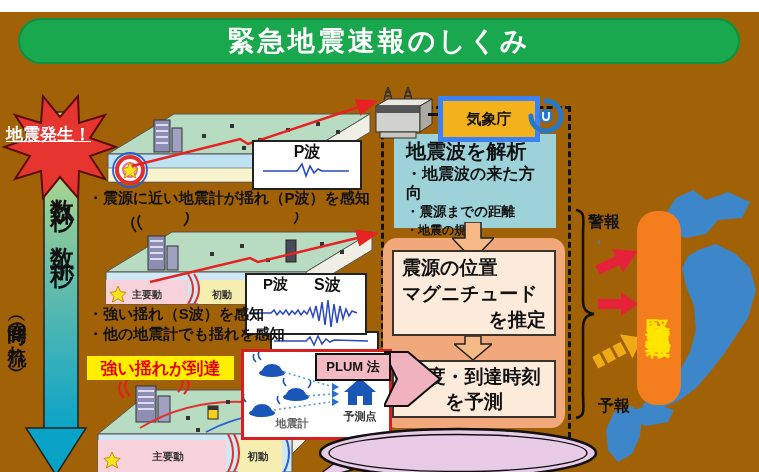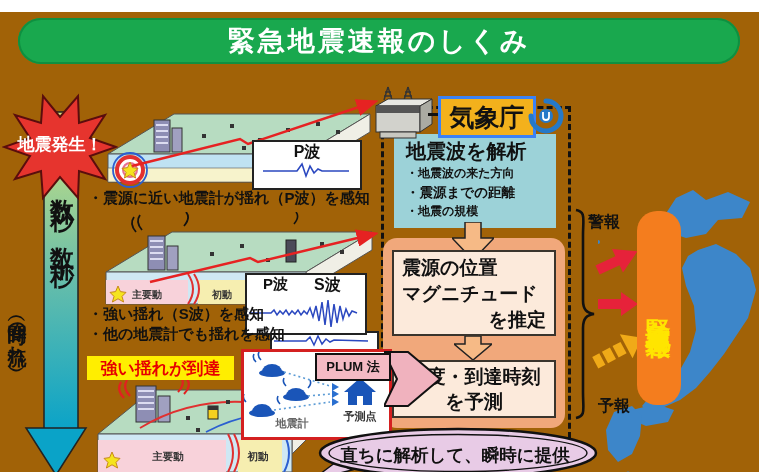--- a/index.html
+++ b/index.html
@@ -48,21 +48,21 @@
     </defs>
     <rect x="26" y="2" width="34" height="318" fill="url(#tg)" stroke="#222" stroke-width="1.5"></rect>
     <polygon points="8,318 68,318 38,365" fill="#0aa3c8" stroke="#222" stroke-width="1.5"></polygon>
   </svg>
   <div class="abs vtext jp" style="left:46px;top:168px;font-size:24px;letter-spacing:8px;z-index:3;">数秒～数十秒</div>
   <div class="abs vtext jp" style="left:4px;top:298px;font-size:19px;z-index:3;">（時間の流れ）</div>
 
   <svg class="abs" style="left:2px;top:78px;z-index:4;" width="116" height="114" viewBox="0 0 116 114">
     <polygon points="114,57 88,48 103,25 77,33 76,6 58,27 41,6 39,33 13,25 28,48 2,57 28,66 13,89 39,81 41,108 58,87 76,108 77,81 103,89 88,66" fill="#e6342e" stroke="#5a0d0d" stroke-width="2"></polygon>
   </svg>
-  <div class="abs" style="left:6px;top:121px;width:108px;text-align:center;font-size:17px;font-weight:bold;color:#fff;z-index:5;">地震発生！</div>
+  <div class="abs" style="left:6px;top:111px;width:108px;text-align:left;font-size:17px;font-weight:bold;color:#fff;z-index:5;text-decoration:underline;">地震発生！</div>
 
   <svg class="abs" style="left:90px;top:78px;z-index:2;" width="288" height="100" viewBox="0 0 288 100">
     <defs>
         <marker id="ra1" markerWidth="9" markerHeight="7" refX="7" refY="3.5" orient="auto">
       <polygon points="0,0 9,3.5 0,7" fill="#e62222"></polygon>
         </marker>
       </defs>
     <polygon points="18,64 84,24 280,24 214,64" fill="#b7dcc1" stroke="#555" stroke-width="1"></polygon>
     <polygon points="214,64 280,24 280,42 214,82" fill="#f0efe6" stroke="#555" stroke-width="1"></polygon>
     <polygon points="18,64 214,64 214,92 18,92" fill="#bfe2f2" stroke="#555" stroke-width="1"></polygon>
@@ -248,31 +248,31 @@
       <path d="M14,3 L10,16 M14,3 L18,16 M11,8 L17,8 M10,12 L18,12"></path>
       <path d="M34,3 L30,16 M34,3 L38,16 M31,8 L37,8 M30,12 L38,12"></path>
     </g>
     <polygon points="2,22 14,15 58,15 46,22" fill="#e8e8e2" stroke="#333"></polygon>
     <rect x="2" y="22" width="44" height="26" fill="#d2d2cc" stroke="#333"></rect>
     <rect x="2" y="22" width="44" height="7" fill="#555"></rect>
     <polygon points="46,22 58,15 58,40 46,48" fill="#aaaaa2" stroke="#333"></polygon>
     <rect x="6" y="48" width="36" height="6" fill="#c8c8c0" stroke="#333"></rect>
   </svg>
   <div class="abs" style="left:428px;top:101px;width:12px;height:3px;background:#111;z-index:4;"></div>
-  <div class="abs" style="left:438px;top:84px;width:92px;height:36px;background:#f3b11c;border:3px solid #3b82f6;z-index:5;
-       display:flex;align-items:center;justify-content:center;font-size:25px;font-weight:bold;color:#111;">気象庁</div>
+  <div class="abs" style="left:438px;top:84px;width:92px;height:36px;background:#f3b11c;border:5px solid #3b82f6;z-index:5;
+       display:flex;align-items:center;justify-content:center;font-size:15px;font-weight:bold;color:#111;">気象庁</div>
   <svg class="abs" style="left:528px;top:86px;z-index:5;" width="36" height="36" viewBox="0 0 36 36">
     <path d="M18,3 A15,15 0 1 1 3,18" fill="none" stroke="#2579c8" stroke-width="5" stroke-linecap="round"></path>
     <circle cx="18" cy="18" r="7" fill="#2579c8"></circle>
     <path d="M15,14 v5 a3,3 0 0 0 6,0 v-5" fill="none" stroke="#fff" stroke-width="1.8"></path>
   </svg>
 
   <div class="abs" style="left:394px;top:122px;width:162px;height:94px;background:#9cd2d8;z-index:2;padding:4px 12px;box-sizing:border-box;">
     <div class="jp" style="font-size:20px;line-height:26px;">地震波を解析</div>
-    <div class="jp" style="font-size:12px;line-height:19px;">・地震波の来た方向</div>
+    <div class="jp" style="font-size:16px;line-height:19px;">・地震波の来た方向</div>
     <div class="jp" style="font-size:13.5px;line-height:19px;">・震源までの距離</div>
     <div class="jp" style="font-size:12px;line-height:19px;">・地震の規模</div>
   </div>
 
   <div class="abs" style="left:383px;top:226px;width:182px;height:190px;background:#f1a87b;border-radius:14px;z-index:2;"></div>
 
   <svg class="abs" style="left:452px;top:210px;z-index:3;" width="42" height="40" viewBox="0 0 42 40">
     <polygon points="13,0 29,0 29,16 42,16 21,38 0,16 13,16" fill="#f6ba86" stroke="#222" stroke-width="1.5"></polygon>
   </svg>
 
@@ -316,15 +316,14 @@
   <div class="abs" style="left:637px;top:199px;width:44px;height:194px;background:#f47d1e;border-radius:20px;z-index:3;
        display:flex;align-items:center;justify-content:center;">
     <div class="vtext" style="font-size:25px;font-weight:bold;color:#ffe500;letter-spacing:3px;">緊急地震速報</div>
   </div>
 
   <svg class="abs" style="left:310px;top:414px;z-index:8;" width="290" height="56" viewBox="0 0 290 56">
     <polygon points="26,36 2,54 42,44" fill="#e8cbe6" stroke="#111" stroke-width="1.5"></polygon>
     <ellipse cx="148" cy="27" rx="138" ry="24" fill="#e8cbe6" stroke="#111" stroke-width="2.5"></ellipse>
     <ellipse cx="148" cy="27" rx="129" ry="18.5" fill="none" stroke="#111" stroke-width="1.4"></ellipse>
   </svg>
-  <div class="abs" style="left:322px;top:431px;width:266px;text-align:center;font-size:17.5px;font-weight:bold;color:#111;z-index:9;">直ちに解析して、瞬時に提供</div>
 
 </div>
 
 </body></html>

